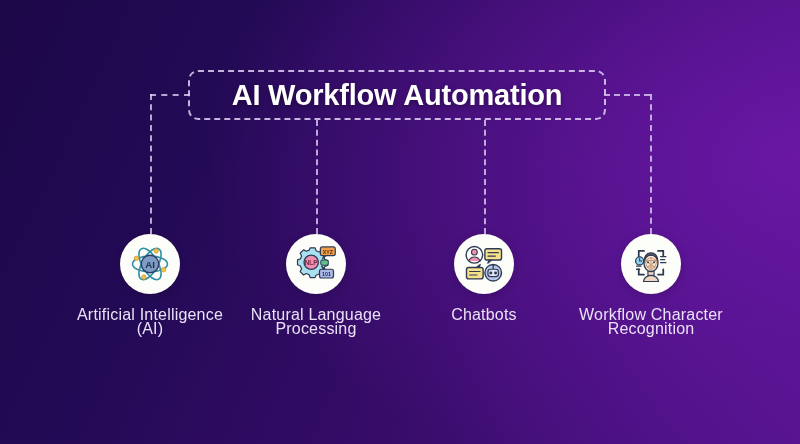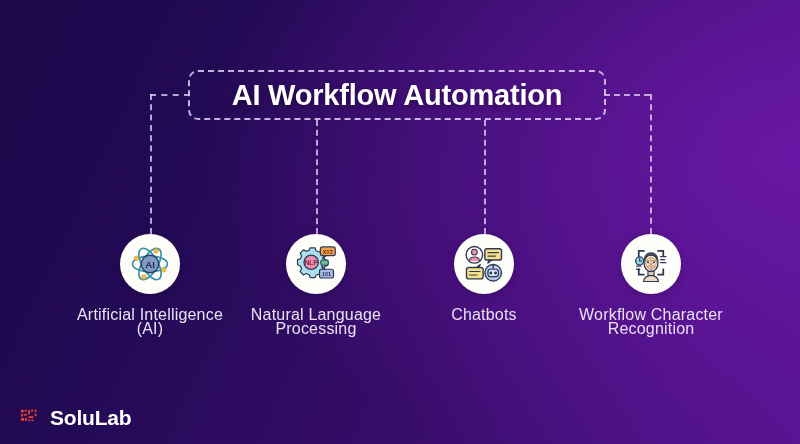--- a/index.html
+++ b/index.html
@@ -253,34 +253,14 @@
           </g>
           <circle cx="20.6" cy="22" r="1.1" fill="#2e3a52"></circle>
           <circle cx="27.4" cy="22" r="1.1" fill="#2e3a52"></circle>
         </g>
       </svg>
     </div>
     <div class="node-label">Workflow Character
 Recognition</div>
   </div>
 
-  <div class="logo">
-    <svg class="logo-mark" viewBox="0 0 24 24">
-      <g fill="#e8402a">
-        <rect x="1" y="3" width="3" height="3"></rect>
-        <rect x="5" y="3" width="2.5" height="2"></rect>
-        <rect x="1" y="7.5" width="2" height="3"></rect>
-        <rect x="4" y="7.5" width="3.5" height="2"></rect>
-        <rect x="1" y="12" width="3.5" height="3"></rect>
-        <rect x="5.5" y="12" width="2" height="3"></rect>
-        <rect x="9" y="3" width="2" height="5"></rect>
-        <rect x="12" y="3" width="2.5" height="2"></rect>
-        <rect x="9" y="10" width="5.5" height="2"></rect>
-        <rect x="9" y="13.5" width="2" height="2"></rect>
-        <rect x="12.5" y="13.5" width="2" height="2"></rect>
-        <rect x="16" y="3" width="2" height="2.5"></rect>
-        <rect x="16" y="7" width="2" height="3"></rect>
-      </g>
-    </svg>
-    <span class="logo-text">SoluLab</span>
-  </div>
 
 </div>
 
 </body></html>

